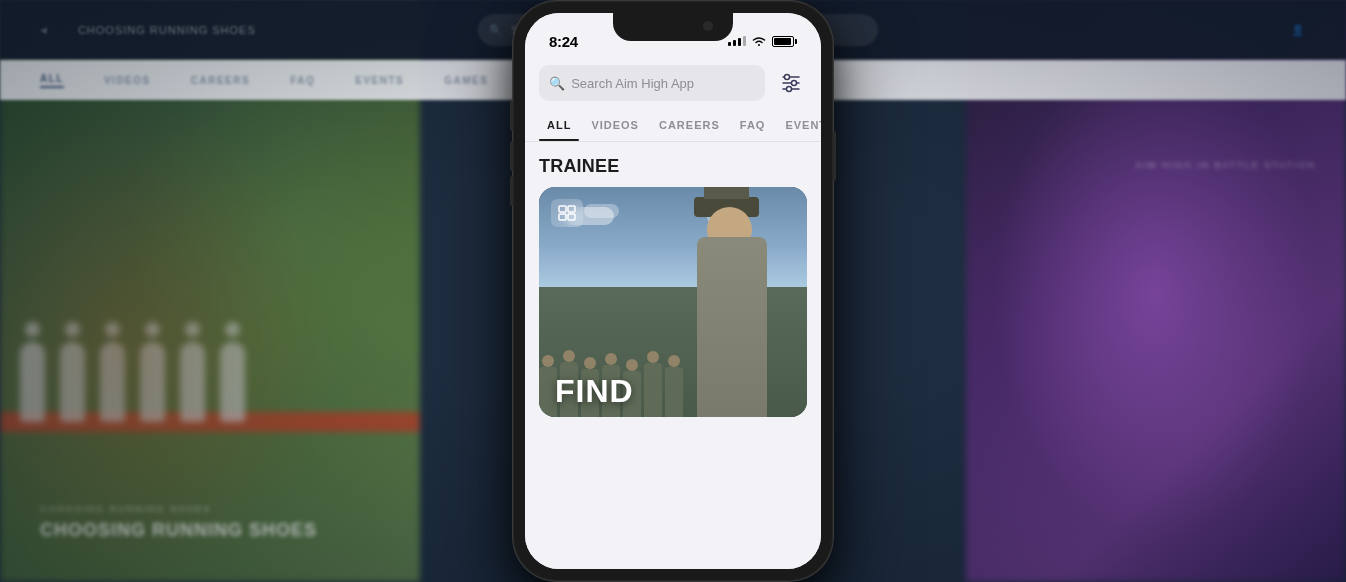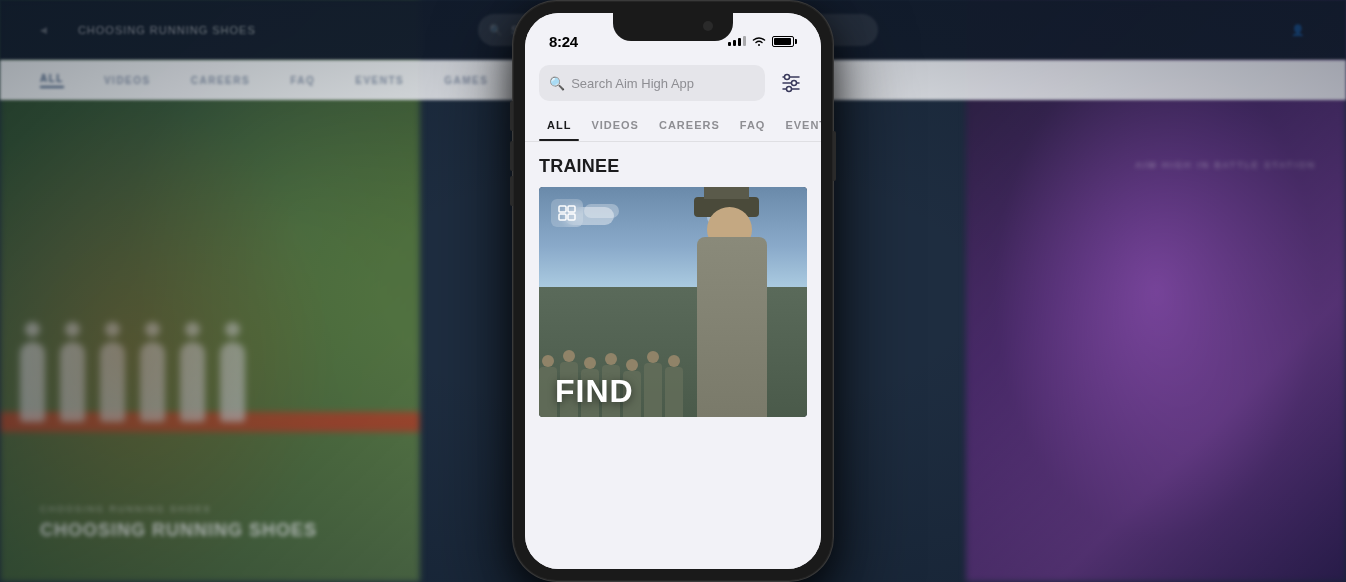--- a/index.html
+++ b/index.html
@@ -379,21 +379,21 @@
       padding: 14px 14px 10px;
       font-size: 18px;
       font-weight: 800;
       color: #1c1c1e;
       letter-spacing: 0.2px;
     }
 
     
     .featured-card {
       margin: 0 14px;
-      border-radius: 4px;
+      border-radius: 16px;
       overflow: hidden;
       height: 230px;
       position: relative;
       background: #2a3a4a;
     }
 
     .soldier-crowd {
       position: absolute;
       bottom: 0;
       left: 0;

